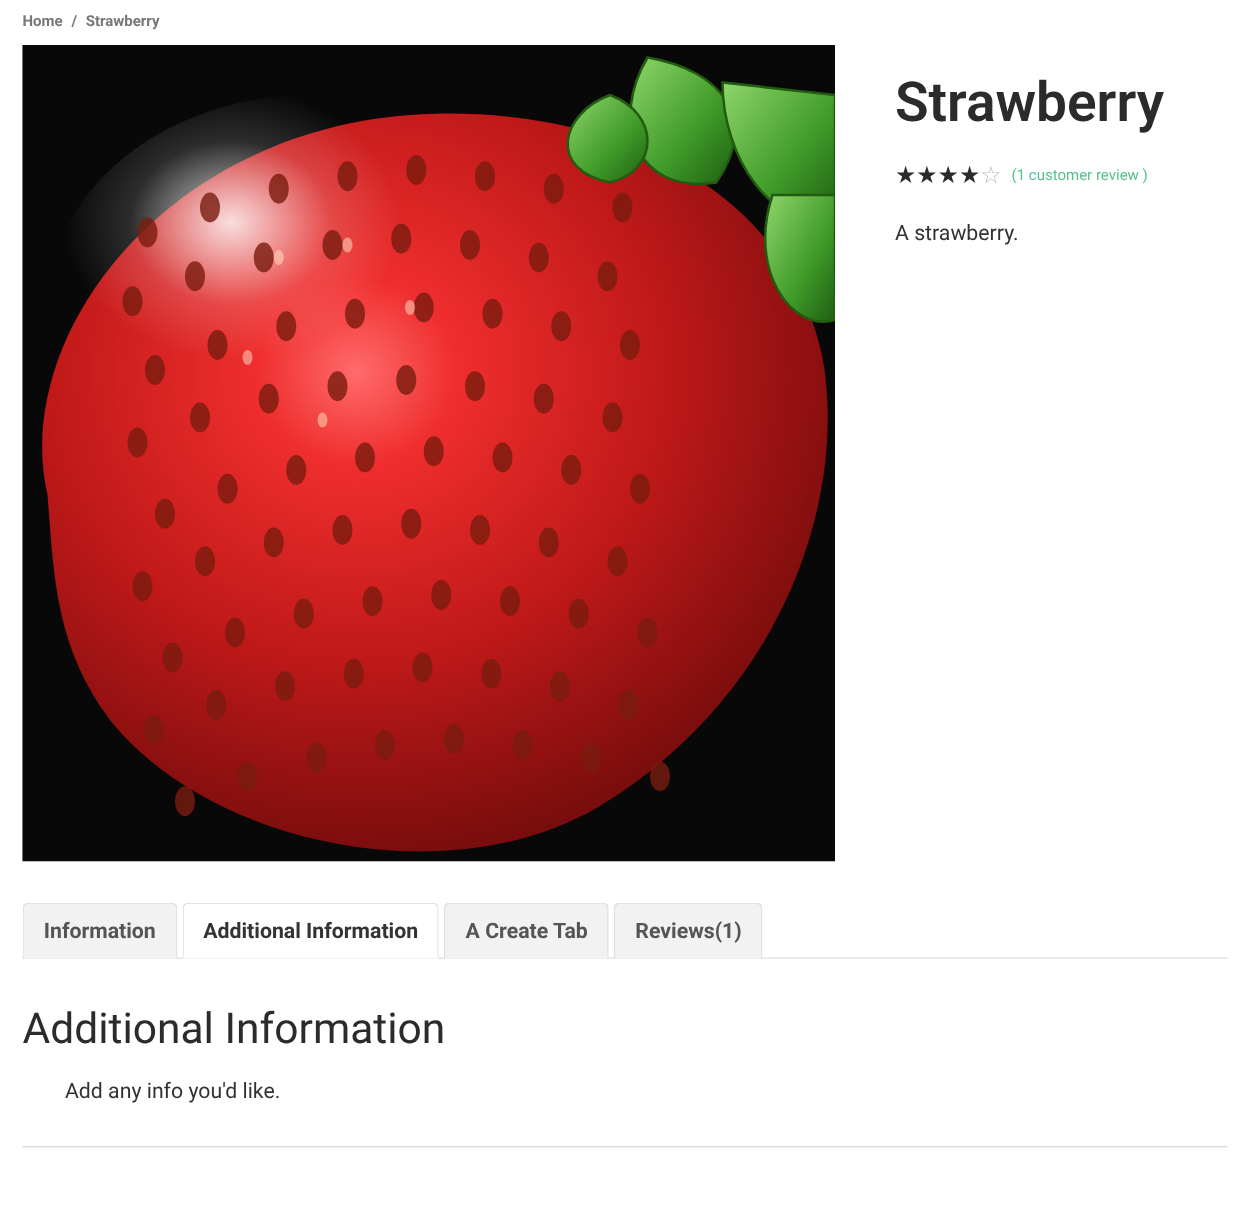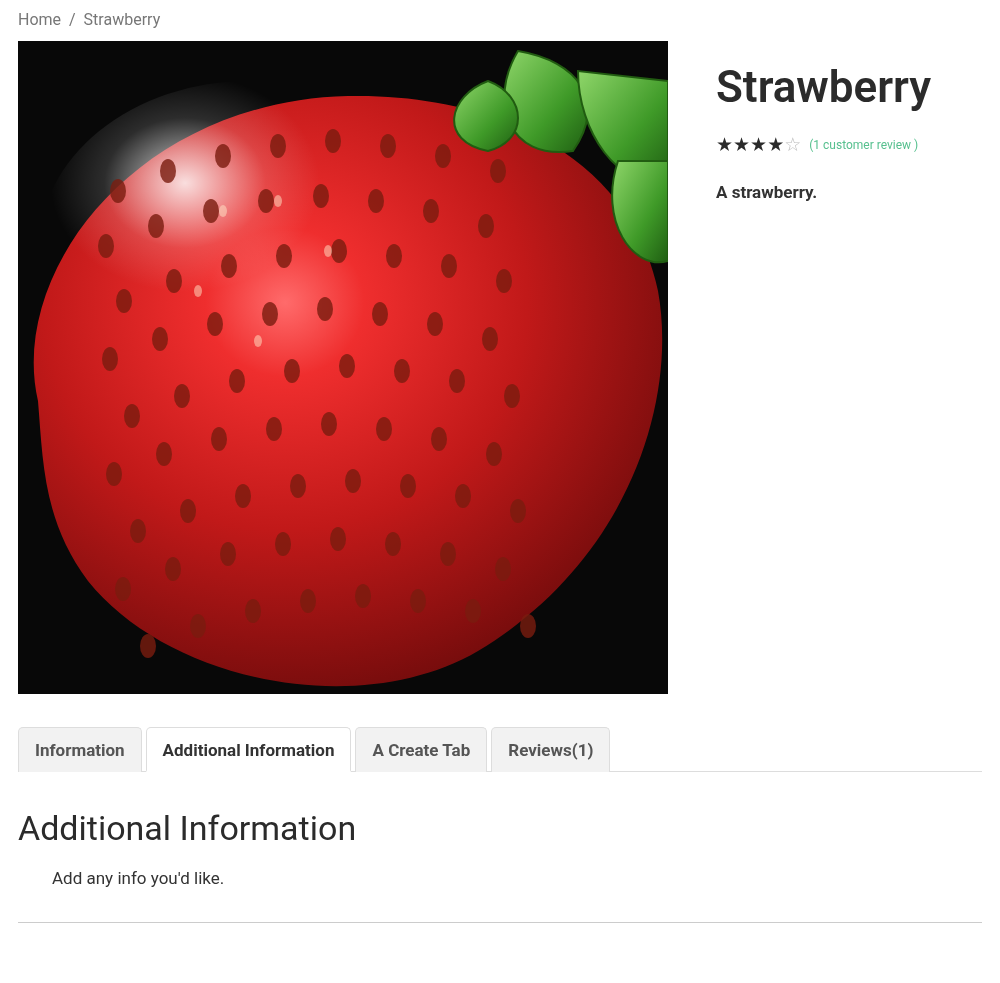--- a/index.html
+++ b/index.html
@@ -6,23 +6,24 @@
   body {
     font-family: -apple-system, BlinkMacSystemFont, "Segoe UI", Roboto, Arial, sans-serif;
     color: #333;
     background: #fff;
     width: 1000px;
   }
   .page {
     padding: 10px 18px 0 18px;
   }
   .breadcrumb {
-    font-size: 16px;
+    font-size: 12px;
     color: #777;
     margin-bottom: 12px;
+    font-weight: bold;
   }
   .breadcrumb a {
     color: #777;
     text-decoration: none;
   }
   .breadcrumb .sep {
     margin: 0 4px;
     color: #777;
   }
   .product-top {
@@ -62,21 +63,20 @@
   }
   .star.empty { color: #bbb; }
   .review-link {
     color: #57c08f;
     font-size: 12px;
     text-decoration: none;
   }
   .short-desc {
     font-size: 17px;
     color: #333;
-    font-weight: bold;
   }
   .tabs-wrap {
     margin-top: 32px;
   }
   .tabs {
     display: flex;
     border-bottom: 1px solid #ddd;
     position: relative;
   }
   .tab {

